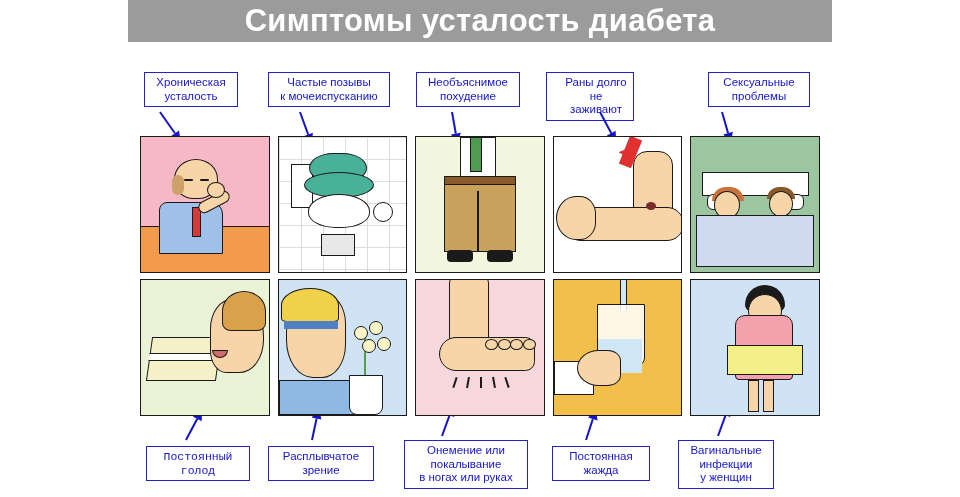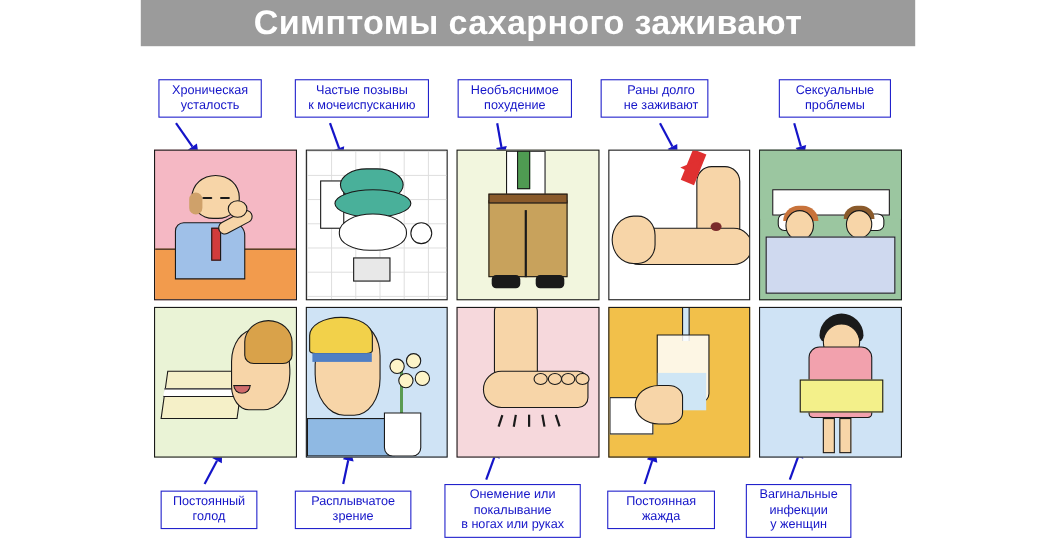--- a/index.html
+++ b/index.html
@@ -179,40 +179,40 @@
   .c10 .legR { left: 56%; top: 74%; width: 11px; height: 24%; background: #f7d5a8; border: 1.3px solid #1a1a1a; }
   .c10 .sign { left: 28%; top: 48%; width: 76px; height: 30px; background: #f3f08a; border: 1.5px solid #1a1a1a; }
 
   
   .footer-strip { position: absolute; left: 0; bottom: 0; width: 100%; height: 6px; background: #ffffff; }
 </style>
 </head>
 <body>
 
 <div class="title-bar">
-  <div class="title-text">Симптомы сахарного заживают</div>
+  <div class="title-text">Симптомы усталость диабета</div>
 </div>
 
 <div class="label-box" style="left:144px; top:72px; width:94px;">
   <span>Хроническая<br>усталость</span>
 </div>
 <div class="label-box" style="left:268px; top:72px; width:122px;">
   <span>Частые позывы<br>к мочеиспусканию</span>
 </div>
 <div class="label-box" style="left:416px; top:72px; width:104px;">
   <span>Необъяснимое<br>похудение</span>
 </div>
-<div class="label-box" style="left:546px; top:72px; width:98px;padding-left:16px;">
+<div class="label-box" style="left:546px; top:72px; width:88px;padding-left:16px;">
   <span>Раны долго<br>не заживают</span>
 </div>
 <div class="label-box" style="left:708px; top:72px; width:102px;">
   <span>Сексуальные<br>проблемы</span>
 </div>
 
-<div class="label-box" style="left:146px; top:446px; width:88px;">
+<div class="label-box" style="left:146px; top:446px; width:104px;font-family:Liberation Mono, monospace;">
   <span>Постоянный<br>голод</span>
 </div>
 <div class="label-box" style="left:268px; top:446px; width:106px;">
   <span>Расплывчатое<br>зрение</span>
 </div>
 <div class="label-box" style="left:404px; top:440px; width:124px;">
   <span>Онемение или<br>покалывание<br>в ногах или руках</span>
 </div>
 <div class="label-box" style="left:552px; top:446px; width:98px;">
   <span>Постоянная<br>жажда</span>

